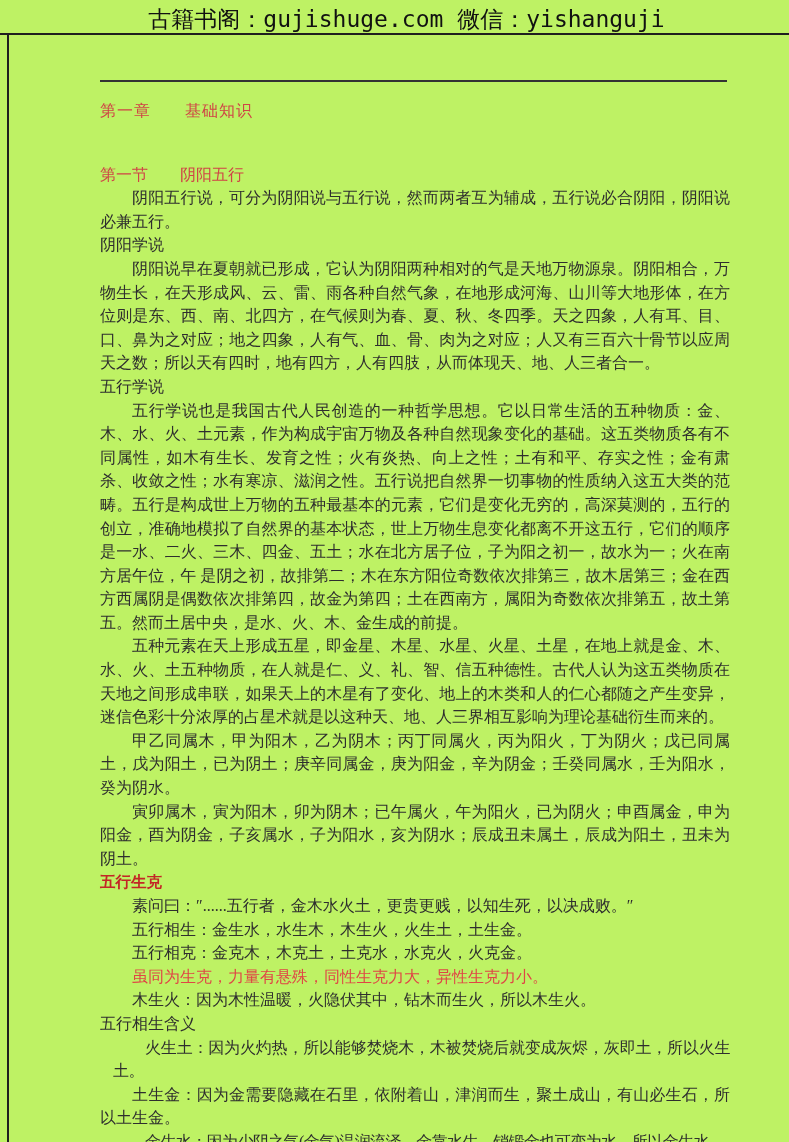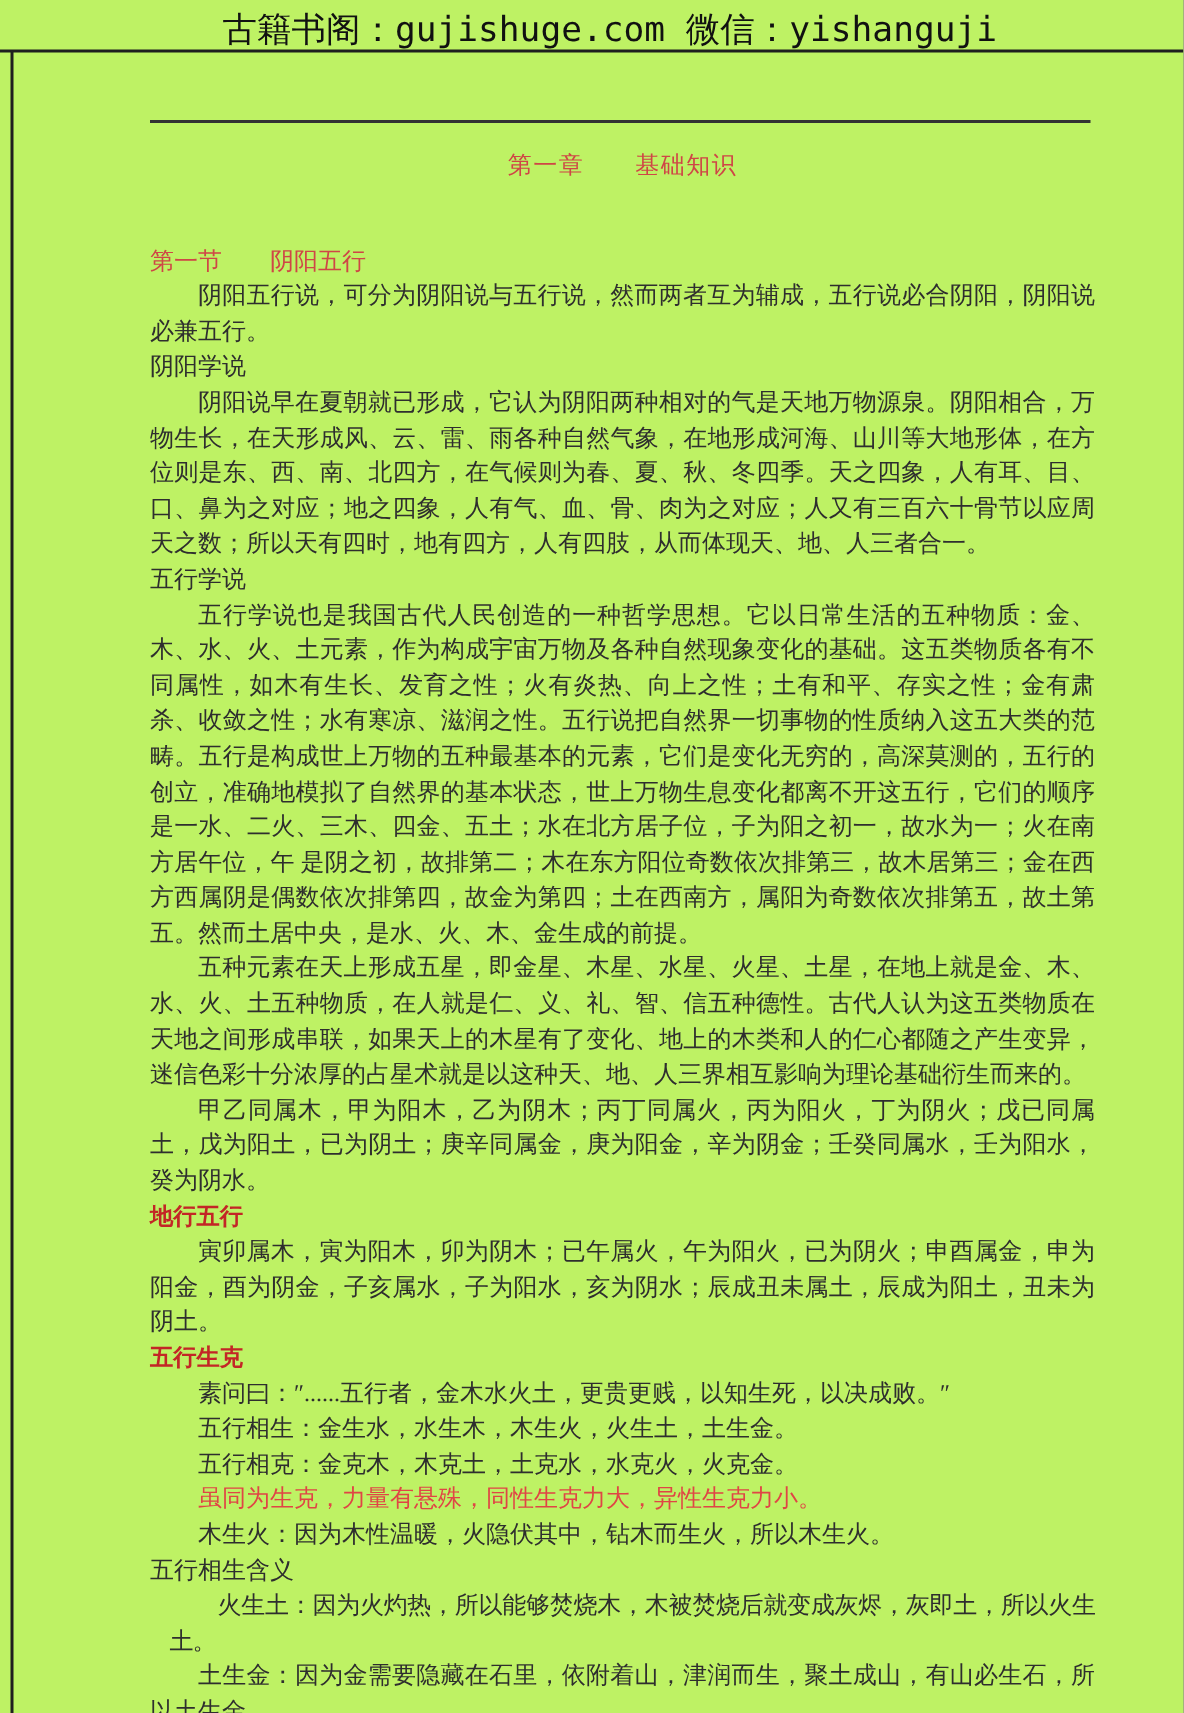--- a/index.html
+++ b/index.html
@@ -45,21 +45,21 @@
   }
   .doc-rule {
     width: 627px; height: 2px;
     background: #333333;
     margin: 34px 0 0 0;
     border: none;
   }
   .doc-body { margin-top: 17px; }
   .blk { text-align: justify; }
   .chapter-title {
-    text-align: center;
+    text-align: left;
     color: var(--heading-red, #cf4646);
     letter-spacing: 1px;
   }
   .section-heading { color: var(--heading-red, #cf4646); margin-top: 40px; }
   .label { color: var(--text, #2e2e2e); }
   .subheading {
     color: var(--subheading-red, #c32626);
     font-weight: bold;
     font-family: "Liberation Sans", sans-serif;
     font-size: 15.5px;
@@ -80,21 +80,20 @@
     <div class="doc-body">
         <div class="blk chapter-title">第一章　　基础知识</div>
         <div class="blk section-heading">第一节　　阴阳五行</div>
         <div class="blk para">阴阳五行说，可分为阴阳说与五行说，然而两者互为辅成，五行说必合阴阳，阴阳说必兼五行。</div>
         <div class="blk label">阴阳学说</div>
         <div class="blk para">阴阳说早在夏朝就已形成，它认为阴阳两种相对的气是天地万物源泉。阴阳相合，万物生长，在天形成风、云、雷、雨各种自然气象，在地形成河海、山川等大地形体，在方位则是东、西、南、北四方，在气候则为春、夏、秋、冬四季。天之四象，人有耳、目、口、鼻为之对应；地之四象，人有气、血、骨、肉为之对应；人又有三百六十骨节以应周天之数；所以天有四时，地有四方，人有四肢，从而体现天、地、人三者合一。</div>
         <div class="blk label">五行学说</div>
         <div class="blk para">五行学说也是我国古代人民创造的一种哲学思想。它以日常生活的五种物质：金、木、水、火、土元素，作为构成宇宙万物及各种自然现象变化的基础。这五类物质各有不同属性，如木有生长、发育之性；火有炎热、向上之性；土有和平、存实之性；金有肃杀、收敛之性；水有寒凉、滋润之性。五行说把自然界一切事物的性质纳入这五大类的范畴。五行是构成世上万物的五种最基本的元素，它们是变化无穷的，高深莫测的，五行的创立，准确地模拟了自然界的基本状态，世上万物生息变化都离不开这五行，它们的顺序是一水、二火、三木、四金、五土；水在北方居子位，子为阳之初一，故水为一；火在南方居午位，午 是阴之初，故排第二；木在东方阳位奇数依次排第三，故木居第三；金在西方西属阴是偶数依次排第四，故金为第四；土在西南方，属阳为奇数依次排第五，故土第五。然而土居中央，是水、火、木、金生成的前提。</div>
         <div class="blk para">五种元素在天上形成五星，即金星、木星、水星、火星、土星，在地上就是金、木、水、火、土五种物质，在人就是仁、义、礼、智、信五种德性。古代人认为这五类物质在天地之间形成串联，如果天上的木星有了变化、地上的木类和人的仁心都随之产生变异，迷信色彩十分浓厚的占星术就是以这种天、地、人三界相互影响为理论基础衍生而来的。</div>
         <div class="blk para">甲乙同属木，甲为阳木，乙为阴木；丙丁同属火，丙为阳火，丁为阴火；戊已同属土，戊为阳土，已为阴土；庚辛同属金，庚为阳金，辛为阴金；壬癸同属水，壬为阳水，癸为阴水。</div>
-        <div class="blk subheading">地行五行</div>
         <div class="blk para">寅卯属木，寅为阳木，卯为阴木；已午属火，午为阳火，已为阴火；申酉属金，申为阳金，酉为阴金，子亥属水，子为阳水，亥为阴水；辰成丑未属土，辰成为阳土，丑未为阴土。</div>
         <div class="blk subheading">五行生克</div>
         <div class="blk para">素问曰：″......五行者，金木水火土，更贵更贱，以知生死，以决成败。″</div>
         <div class="blk para">五行相生：金生水，水生木，木生火，火生土，土生金。</div>
         <div class="blk para">五行相克：金克木，木克土，土克水，水克火，火克金。</div>
         <div class="blk para-red">虽同为生克，力量有悬殊，同性生克力大，异性生克力小。</div>
         <div class="blk para">木生火：因为木性温暖，火隐伏其中，钻木而生火，所以木生火。</div>
         <div class="blk label">五行相生含义</div>
         <div class="blk para-tight">火生土：因为火灼热，所以能够焚烧木，木被焚烧后就变成灰烬，灰即土，所以火生土。</div>
         <div class="blk para">土生金：因为金需要隐藏在石里，依附着山，津润而生，聚土成山，有山必生石，所以土生金。</div>

